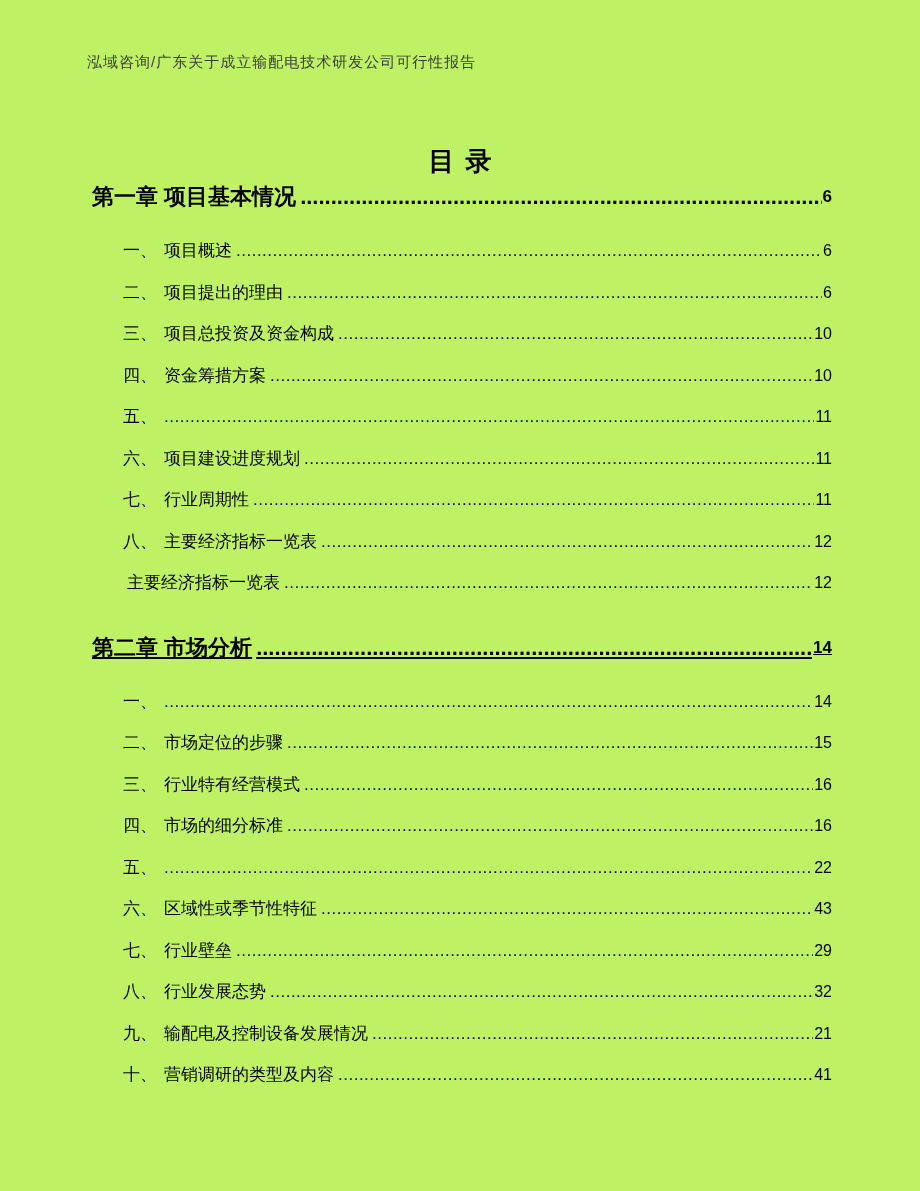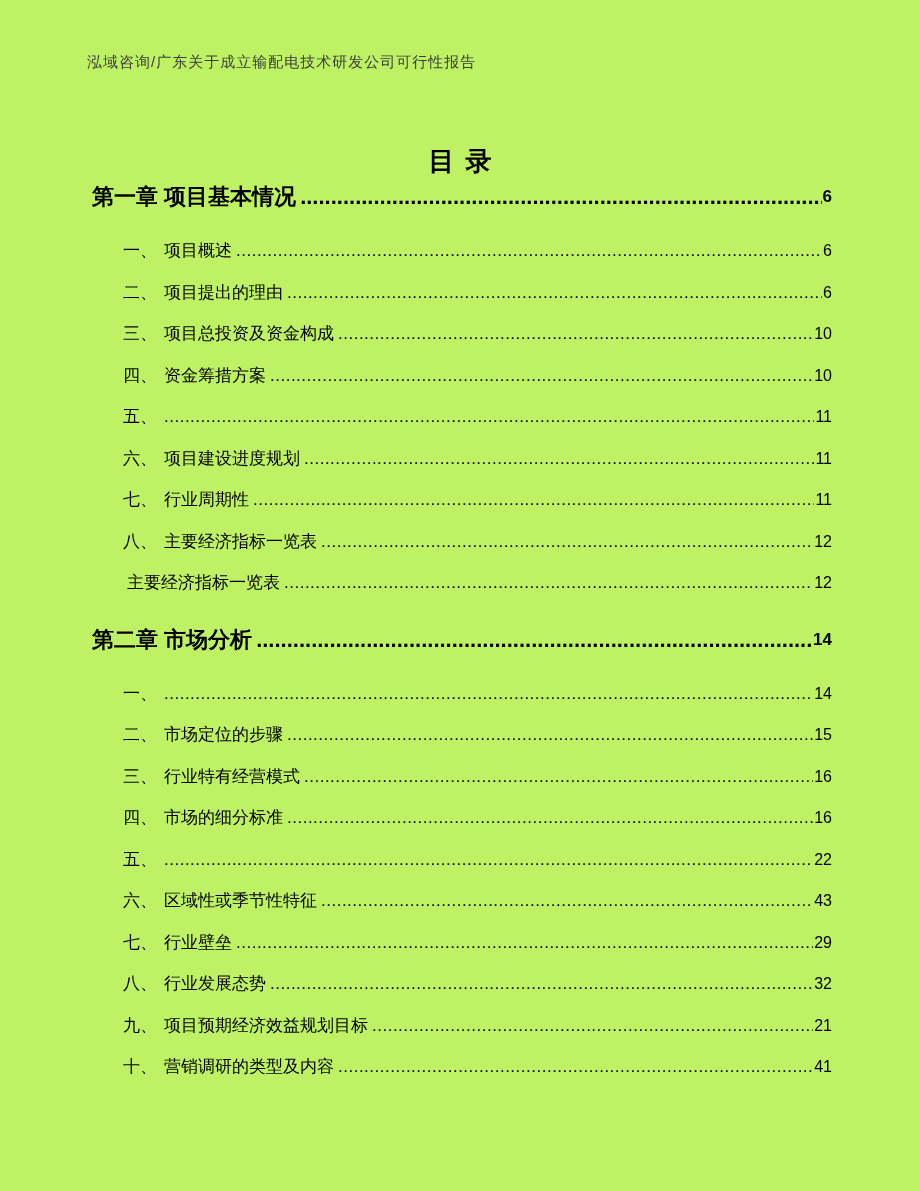--- a/index.html
+++ b/index.html
@@ -29,21 +29,21 @@
     height:41.5px;
     font-size:17px;line-height:24px;
     overflow:hidden;
   }
   .toc-row.item{padding-left:38px;}
   .toc-row.plain{padding-left:35px;}
   .toc-row.chapter{
     height:57px;margin-top:0;
     font-size:22px;font-weight:bold;line-height:30px;
   }
-  .toc-row.chapter ~ .toc-row.chapter{margin-top:12px;}
+  .toc-row.chapter ~ .toc-row.chapter{margin-top:20px;text-decoration:underline;}
   .num{margin-right:7px;white-space:nowrap;}
   .title{white-space:nowrap;margin-right:4px;}
   .leader{
     flex:1;overflow:hidden;white-space:nowrap;
     letter-spacing:0.5px;
   }
   .leader::after{
     content:"..........................................................................................................................................................................";
   }
   .chapter .leader{letter-spacing:0;}
@@ -168,21 +168,21 @@
       <span class="page-num">29</span>
     </div>
       <div class="toc-row item">
       <span class="num">八、</span>
       <span class="title">行业发展态势</span>
       <span class="leader"></span>
       <span class="page-num">32</span>
     </div>
       <div class="toc-row item">
       <span class="num">九、</span>
-      <span class="title">项目预期经济效益规划目标</span>
+      <span class="title">输配电及控制设备发展情况</span>
       <span class="leader"></span>
       <span class="page-num">21</span>
     </div>
       <div class="toc-row item">
       <span class="num">十、</span>
       <span class="title">营销调研的类型及内容</span>
       <span class="leader"></span>
       <span class="page-num">41</span>
     </div>
     </div>

